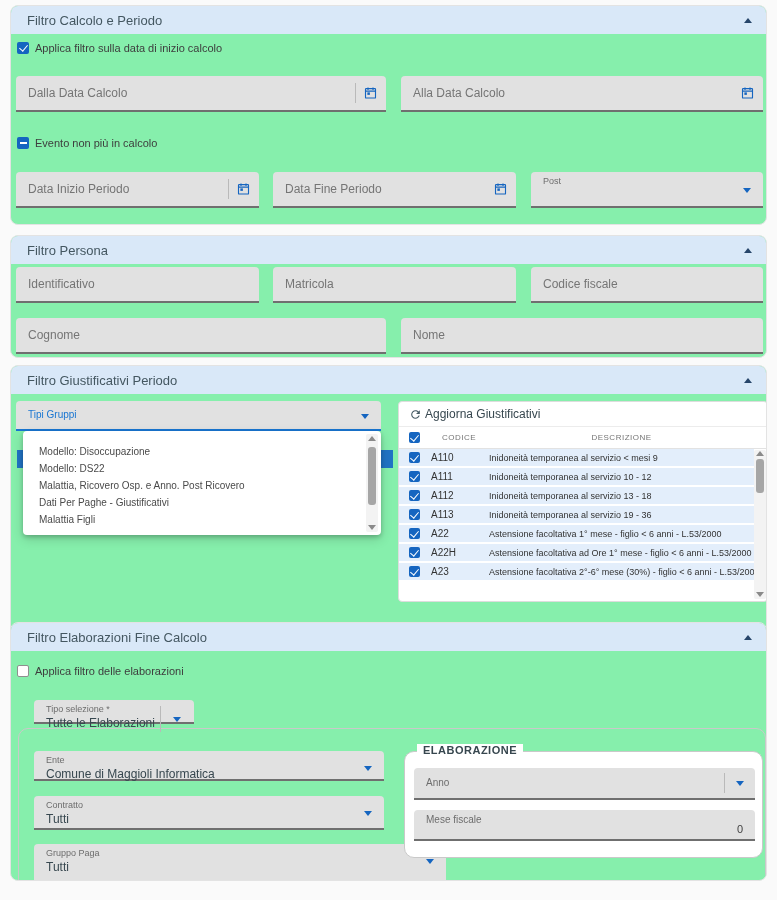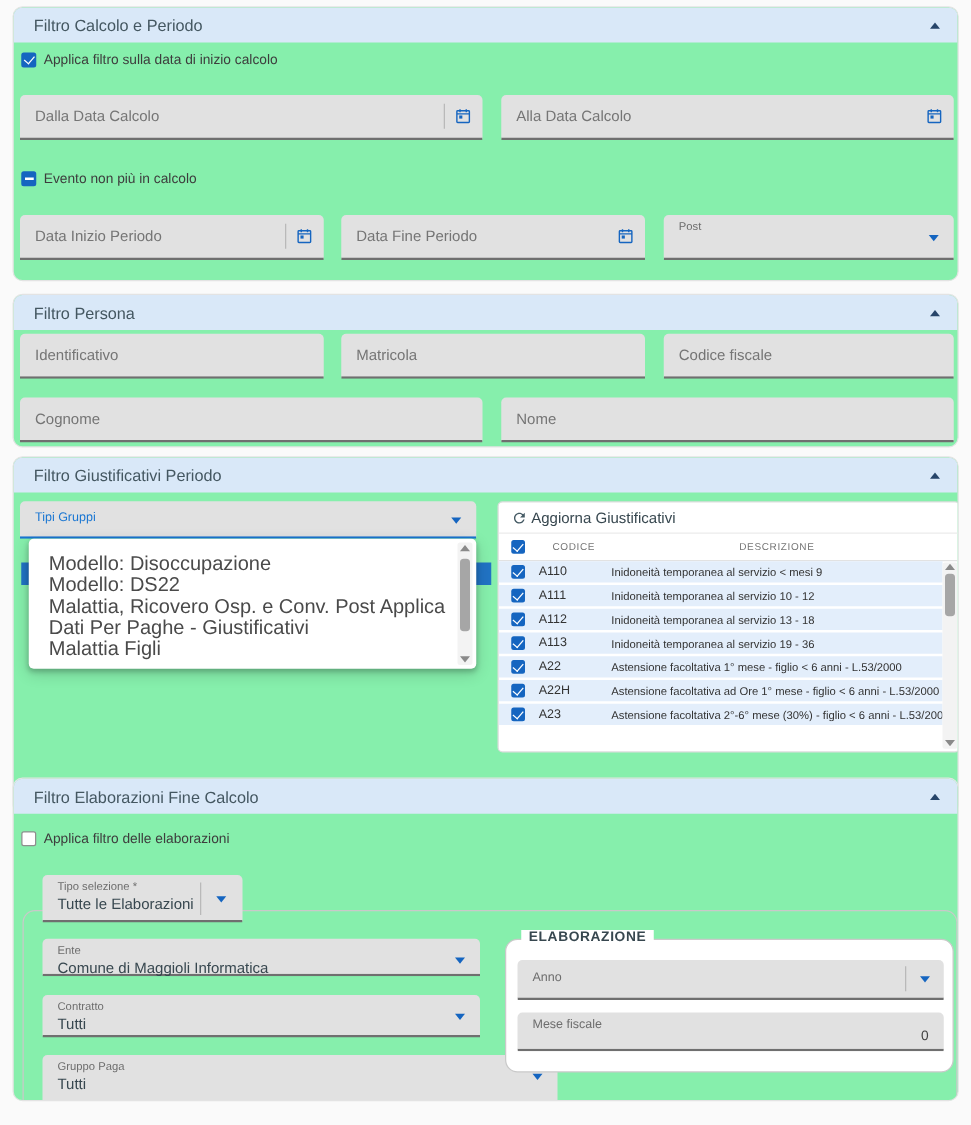--- a/index.html
+++ b/index.html
@@ -19,21 +19,21 @@
   .field{position:absolute;background:var(--field-bg,#e1e1e1);border-bottom:2px solid var(--field-border,#6f6f6f);border-radius:4px 4px 0 0}
   .field.focus{border-bottom-color:var(--focus-blue,#1976d2)}
   .ph{position:absolute;left:12px;top:50%;transform:translateY(-50%);font-size:12px;color:var(--label-gray,#757575);white-space:nowrap}
   .flabel{position:absolute;left:12px;top:4px;font-size:9px;color:#6d6d6d;white-space:nowrap}
   .flabel.blue{color:var(--focus-blue,#1976d2);font-size:10px;top:8px}
   .fvalue{position:absolute;left:12px;top:16px;font-size:12px;color:var(--text-dark,#37474f);white-space:nowrap}
   .cal{position:absolute;right:8px;top:50%;transform:translateY(-50%);width:15px;height:15px;color:var(--primary-blue,#1565c0)}
   .vdiv{position:absolute;width:1px;background:#b9b9b9}
   .dd-arrow{position:absolute;width:0;height:0;border-left:4px solid transparent;border-right:4px solid transparent;border-top:5px solid var(--primary-blue,#1565c0)}
   .menu{position:absolute;background:#fff;border-radius:4px;box-shadow:0 2px 4px rgba(0,0,0,.2),0 4px 12px rgba(0,0,0,.16);z-index:5;padding-top:12px}
-  .menu-item{height:17px;line-height:17px;padding-left:16px;font-size:16px;color:#4a4a4a;white-space:nowrap}
+  .menu-item{height:17px;line-height:17px;padding-left:16px;font-size:10px;color:#4a4a4a;white-space:nowrap}
   .hidden-bar{position:absolute;background:#2173c4;z-index:1}
   .sbar{position:absolute;background:#f3f3f3;border-radius:2px}
   .sb-thumb{position:absolute;left:2px;right:2px;background:#a6a6a6;border-radius:3px}
   .tri-up{position:absolute;left:2px;width:0;height:0;border-left:4px solid transparent;border-right:4px solid transparent;border-bottom:5px solid #8a8a8a}
   .tri-down{position:absolute;left:2px;width:0;height:0;border-left:4px solid transparent;border-right:4px solid transparent;border-top:5px solid #8a8a8a}
   .card{position:absolute;border:1px solid #ddd;border-radius:4px;background:#fff;overflow:hidden}
   .card-title{height:25px;display:flex;align-items:center;gap:3px;padding-left:10px;border-bottom:1px solid #ececec}
   .card-title span{font-size:12px;color:var(--text-dark,#37474f)}
   .thead{display:grid;grid-template-columns:30px 60px 1fr;align-items:center;height:22px;border-bottom:1px solid #e2e2e2;padding-right:13px}
   .th{font-size:8px;letter-spacing:.5px;color:var(--label-gray,#757575);text-align:center}
@@ -127,21 +127,21 @@
   <div class="field focus" style="left:5px;top:35px;width:365px;height:30px">
     <span class="flabel blue">Tipi Gruppi</span>
     <span class="dd-arrow" style="right:12px;top:13px"></span>
   </div>
 
   <div class="hidden-bar" style="left:6px;top:84px;width:376px;height:18px"></div>
 
   <div class="menu" style="left:12px;top:65px;width:358px;height:104px">
     <div class="menu-item">Modello: Disoccupazione</div>
     <div class="menu-item">Modello: DS22</div>
-    <div class="menu-item">Malattia, Ricovero Osp. e Conv. Post Applica</div>
+    <div class="menu-item">Malattia, Ricovero Osp. e Anno. Post Ricovero</div>
     <div class="menu-item">Dati Per Paghe - Giustificativi</div>
     <div class="menu-item">Malattia Figli</div>
     <div class="sbar" style="right:3px;top:3px;bottom:3px;width:12px">
       <span class="tri-up" style="top:2px"></span>
       <span class="sb-thumb" style="top:13px;height:58px"></span>
       <span class="tri-down" style="bottom:2px"></span>
     </div>
   </div>
 
   <div class="card" style="left:387px;top:35px;width:370px;height:201px">
@@ -222,21 +222,21 @@
     <span class="hdr-title">Filtro Elaborazioni Fine Calcolo</span>
     <span class="up-arrow"></span>
   </div>
   <div class="cbrow" style="left:6px;top:42px">
     <span class="cb empty"></span>
     <span class="cb-label">Applica filtro delle elaborazioni</span>
   </div>
 
   <div class="gbox" style="left:7px;top:105px;width:748px;height:200px"></div>
 
-  <div class="field" style="left:23px;top:77px;width:160px;height:38px;z-index:2">
+  <div class="field" style="left:23px;top:77px;width:160px;height:24px;z-index:2">
     <span class="flabel">Tipo selezione *</span>
     <span class="fvalue">Tutte le Elaborazioni</span>
     <span class="vdiv" style="right:33px;top:6px;height:26px"></span>
     <span class="dd-arrow" style="right:13px;top:17px"></span>
   </div>
 
   <div class="field" style="left:23px;top:128px;width:350px;height:30px;z-index:2">
     <span class="flabel">Ente</span>
     <span class="fvalue">Comune di Maggioli Informatica</span>
     <span class="dd-arrow" style="right:12px;top:15px"></span>

